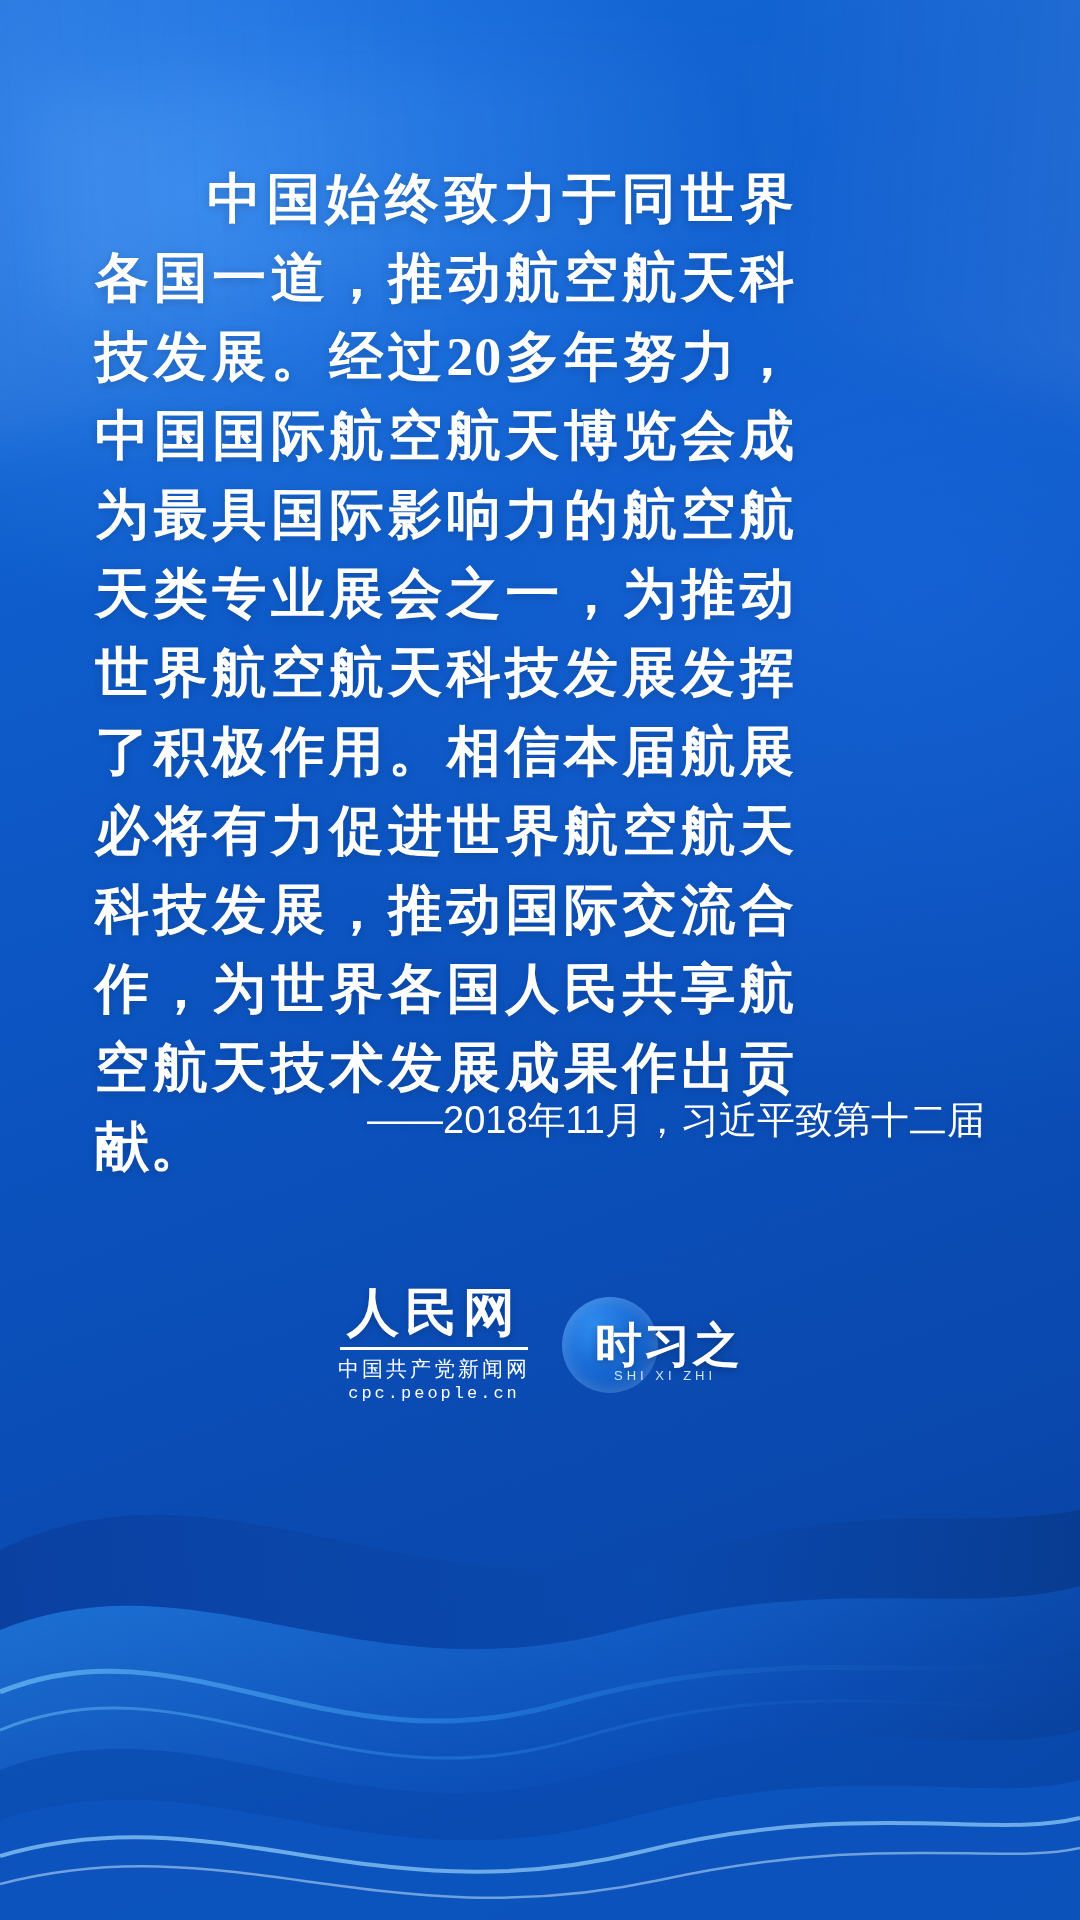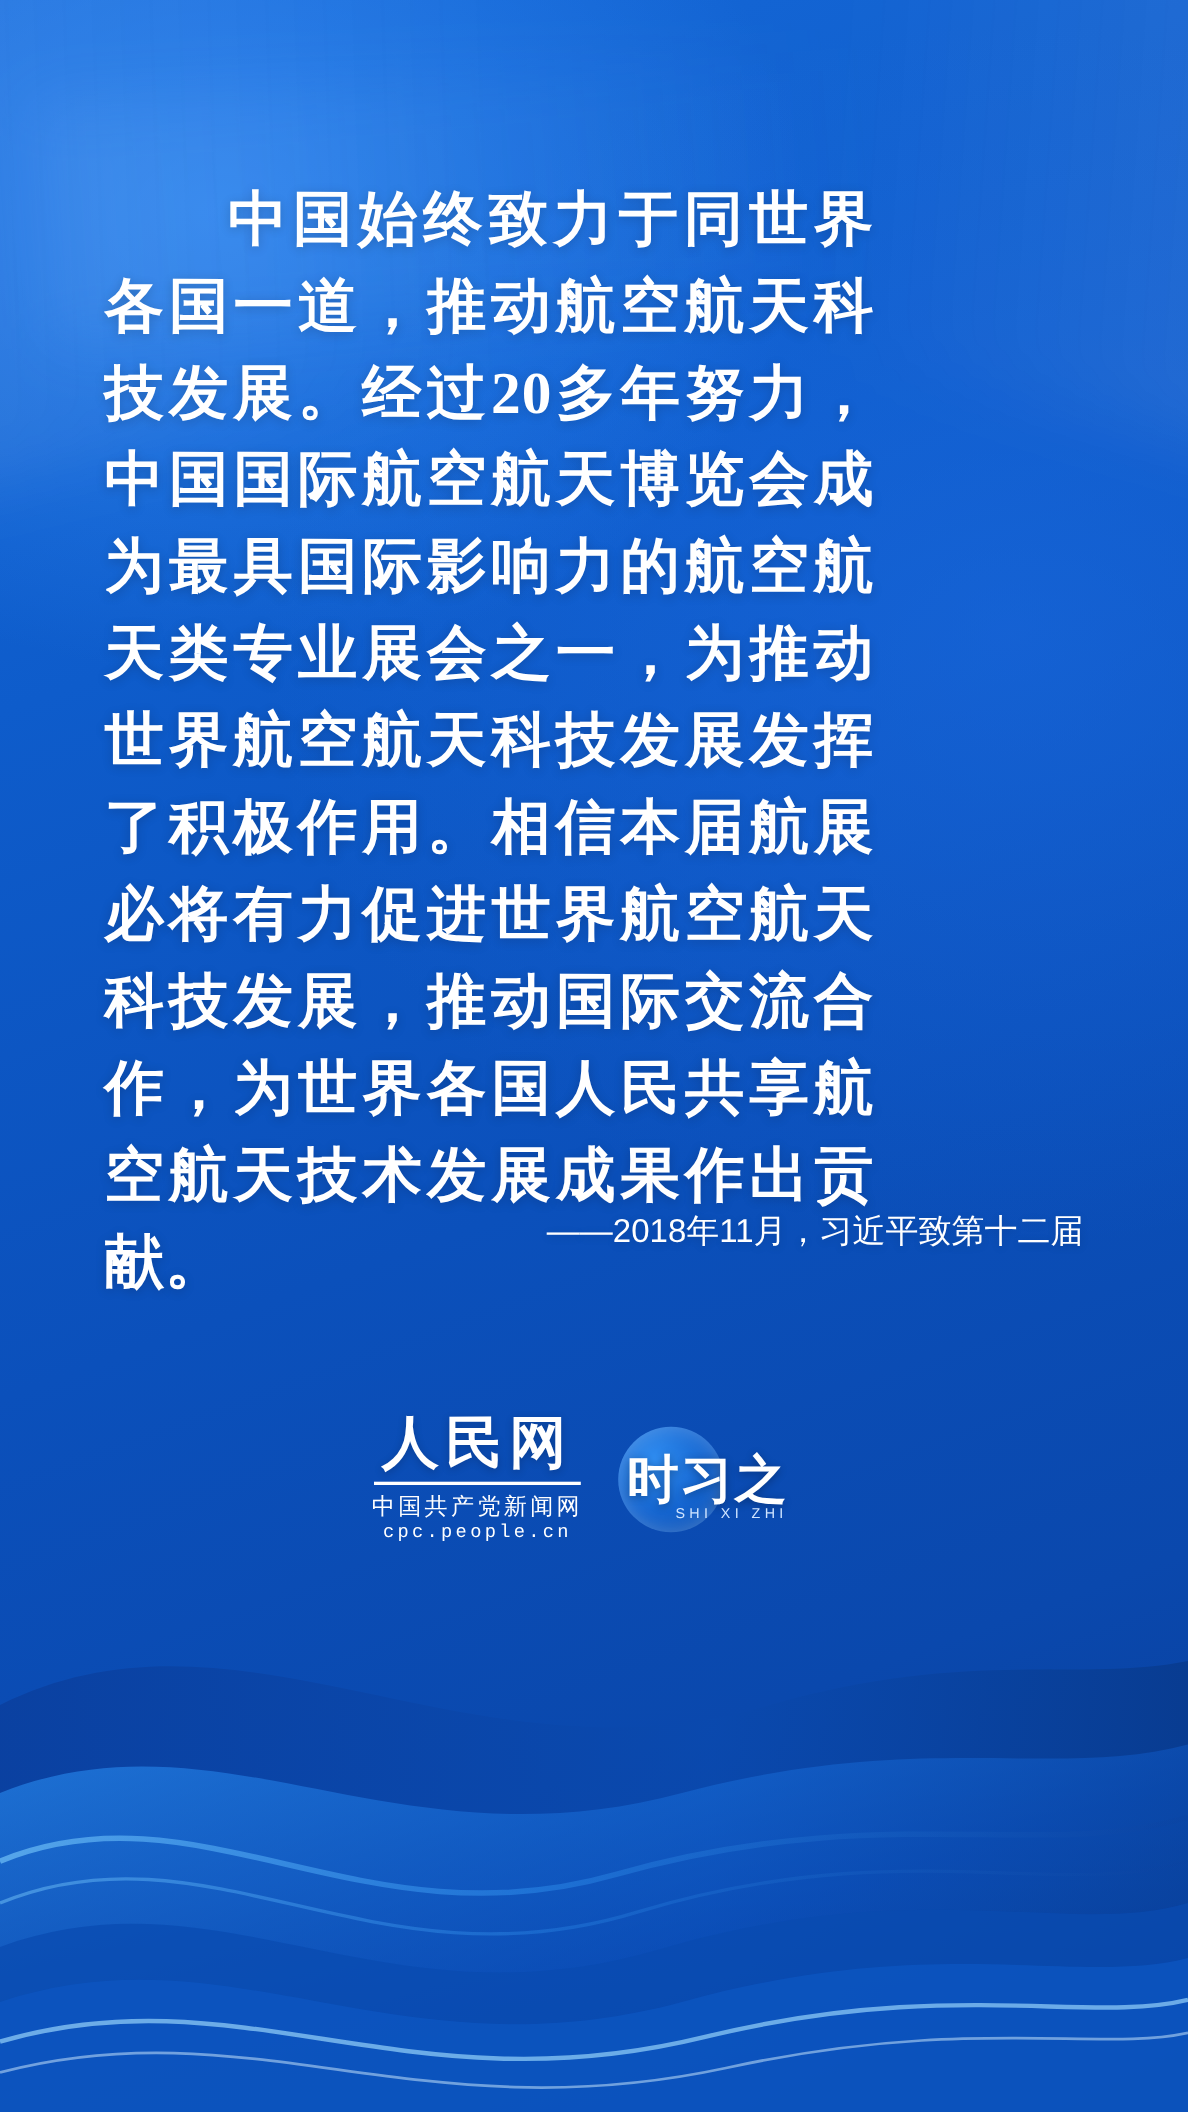--- a/index.html
+++ b/index.html
@@ -73,21 +73,21 @@
   }
   .quote .indent { display: inline-block; width: 108px; }
 
   .attribution {
     position: absolute;
     right: 95px;
     top: 1098px;
     width: 720px;
     text-align: right;
     color: #ffffff;
-    font-size: 30px;
+    font-size: 38px;
     line-height: 44px;
     font-weight: 400;
     font-family: "Liberation Sans", "DejaVu Sans", sans-serif;
     text-shadow: 0 2px 8px rgba(0,0,0,0.15);
   }
 
   .brandbar {
     position: absolute;
     left: 0;
     top: 1280px;
@@ -137,21 +137,21 @@
     height: 86px;
     background: rgba(255,255,255,0.0);
   }
 
   .shixizhi {
     position: relative;
     width: 186px;
     height: 104px;
     display: flex;
     align-items: center;
-    justify-content: flex-start;
+    justify-content: flex-end;
   }
   .shixizhi .circle {
     position: absolute;
     left: 6px;
     top: 4px;
     width: 96px;
     height: 96px;
     border-radius: 50%;
     background: radial-gradient(circle at 34% 30%, #2f8cf0 0%, #1464cf 55%, #0a4aa8 100%);
     box-shadow: inset 0 0 18px rgba(255,255,255,0.25);

